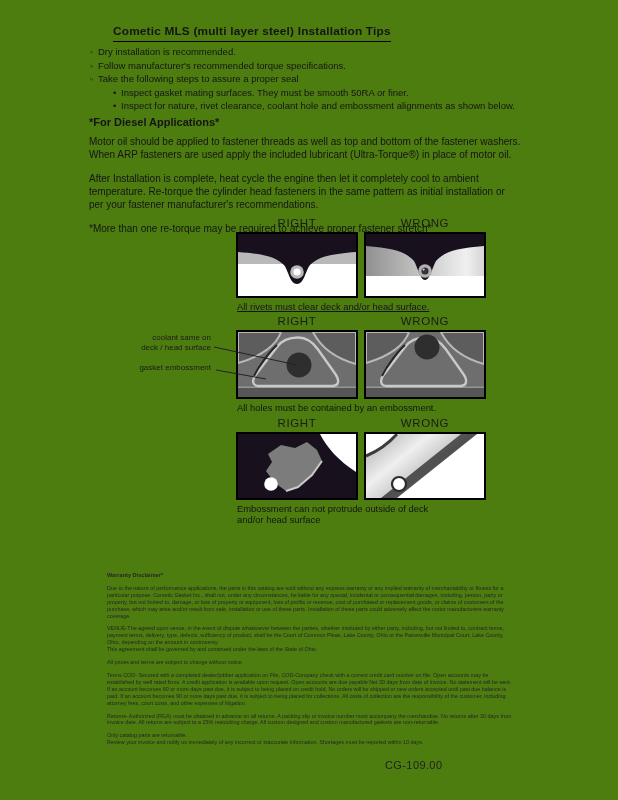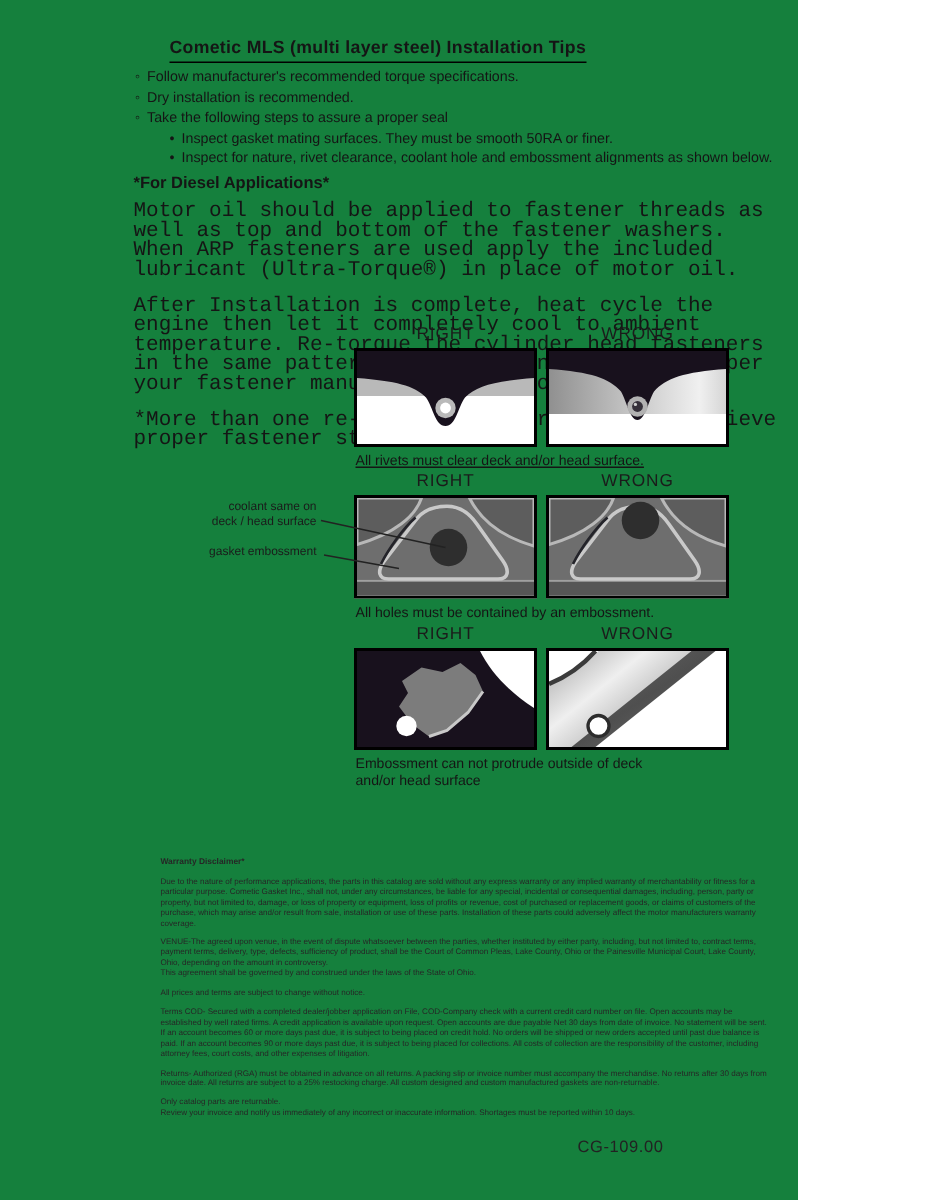--- a/index.html
+++ b/index.html
@@ -1,35 +1,35 @@
 <!DOCTYPE html>
 <html><head>
 <meta charset="utf-8">
 <style>
   html,body{margin:0;padding:0;background:#ffffff;}
   .page{
-    position:relative;width:532px;height:800px;background:#15803d;overflow:hidden;
+    position:relative;width:618px;height:800px;background:#4d7c0f;overflow:hidden;
     font-family:"Liberation Sans", sans-serif;color:#151515;
   }
   
   .title{
     position:absolute;left:113px;top:24px;margin:0;
     font-size:11.8px;font-weight:bold;letter-spacing:.2px;
     border-bottom:1.6px solid #000;padding-bottom:3px;white-space:nowrap;
   }
   
   .tips{position:absolute;left:90px;top:45px;width:480px;margin:0;padding:0;list-style:none;
         font-size:9.5px;line-height:13.6px;}
   .tips li{white-space:nowrap;}
   .tips .marker{display:inline-block;width:8px;}
   .tips .l2{padding-left:23px;}
   
   .diesel{position:absolute;left:89px;top:116px;width:436px;}
   .diesel h2{margin:0 0 7px 0;font-size:11px;font-weight:bold;}
-  .diesel p{margin:0 0 11px 0;font-size:14px;line-height:13px;width:432px;font-family:Liberation Mono, monospace;}
+  .diesel p{margin:0 0 11px 0;font-size:10px;line-height:13px;width:432px;}
   .diesel p.note{margin-bottom:0;}
   
   .diagrams{position:absolute;left:0;top:215px;width:618px;height:322px;}
   .dg-label{position:absolute;width:122px;text-align:center;font-size:11.5px;letter-spacing:.6px;color:#1b1b1b;}
   .dg-label.left{left:236px;}
   .dg-label.right{left:364px;}
   .panel{position:absolute;width:118px;border:2px solid #000;background:#fff;}
   .panel svg{display:block;}
   .p-left{left:236px;}
   .p-right{left:364px;}
@@ -56,22 +56,22 @@
   .page-num{position:absolute;left:385px;top:759px;font-size:11px;letter-spacing:.4px;color:#222;}
 </style>
 </head>
 <body>
 
 <div class="page">
 
   <h1 class="title">Cometic MLS (multi layer steel) Installation Tips</h1>
 
   <ul class="tips">
+    <li><span class="marker">◦</span><span>Dry installation is recommended.</span></li>
     <li><span class="marker">◦</span><span>Follow manufacturer's recommended torque specifications.</span></li>
-    <li><span class="marker">◦</span><span>Dry installation is recommended.</span></li>
     <li><span class="marker">◦</span><span>Take the following steps to assure a proper seal</span></li>
     <li class="l2"><span class="marker">•</span><span>Inspect gasket mating surfaces.  They must be smooth 50RA or finer.</span></li>
     <li class="l2"><span class="marker">•</span><span>Inspect for nature, rivet clearance, coolant hole and embossment alignments as shown below.</span></li>
   </ul>
 
   <div class="diesel">
     <h2>*For Diesel Applications*</h2>
     <p>Motor oil should be applied to fastener threads as well as top and bottom of the fastener washers. When ARP fasteners are used apply the included lubricant (Ultra-Torque®) in place of motor oil.</p>
     <p>After Installation is complete, heat cycle the engine then let it completely cool to ambient temperature. Re-torque the cylinder head fasteners in the same pattern as initial installation or per your fastener manufacturer's recommendations.</p>
     <p class="note">*More than one re-torque may be required to achieve proper fastener stretch*</p>

